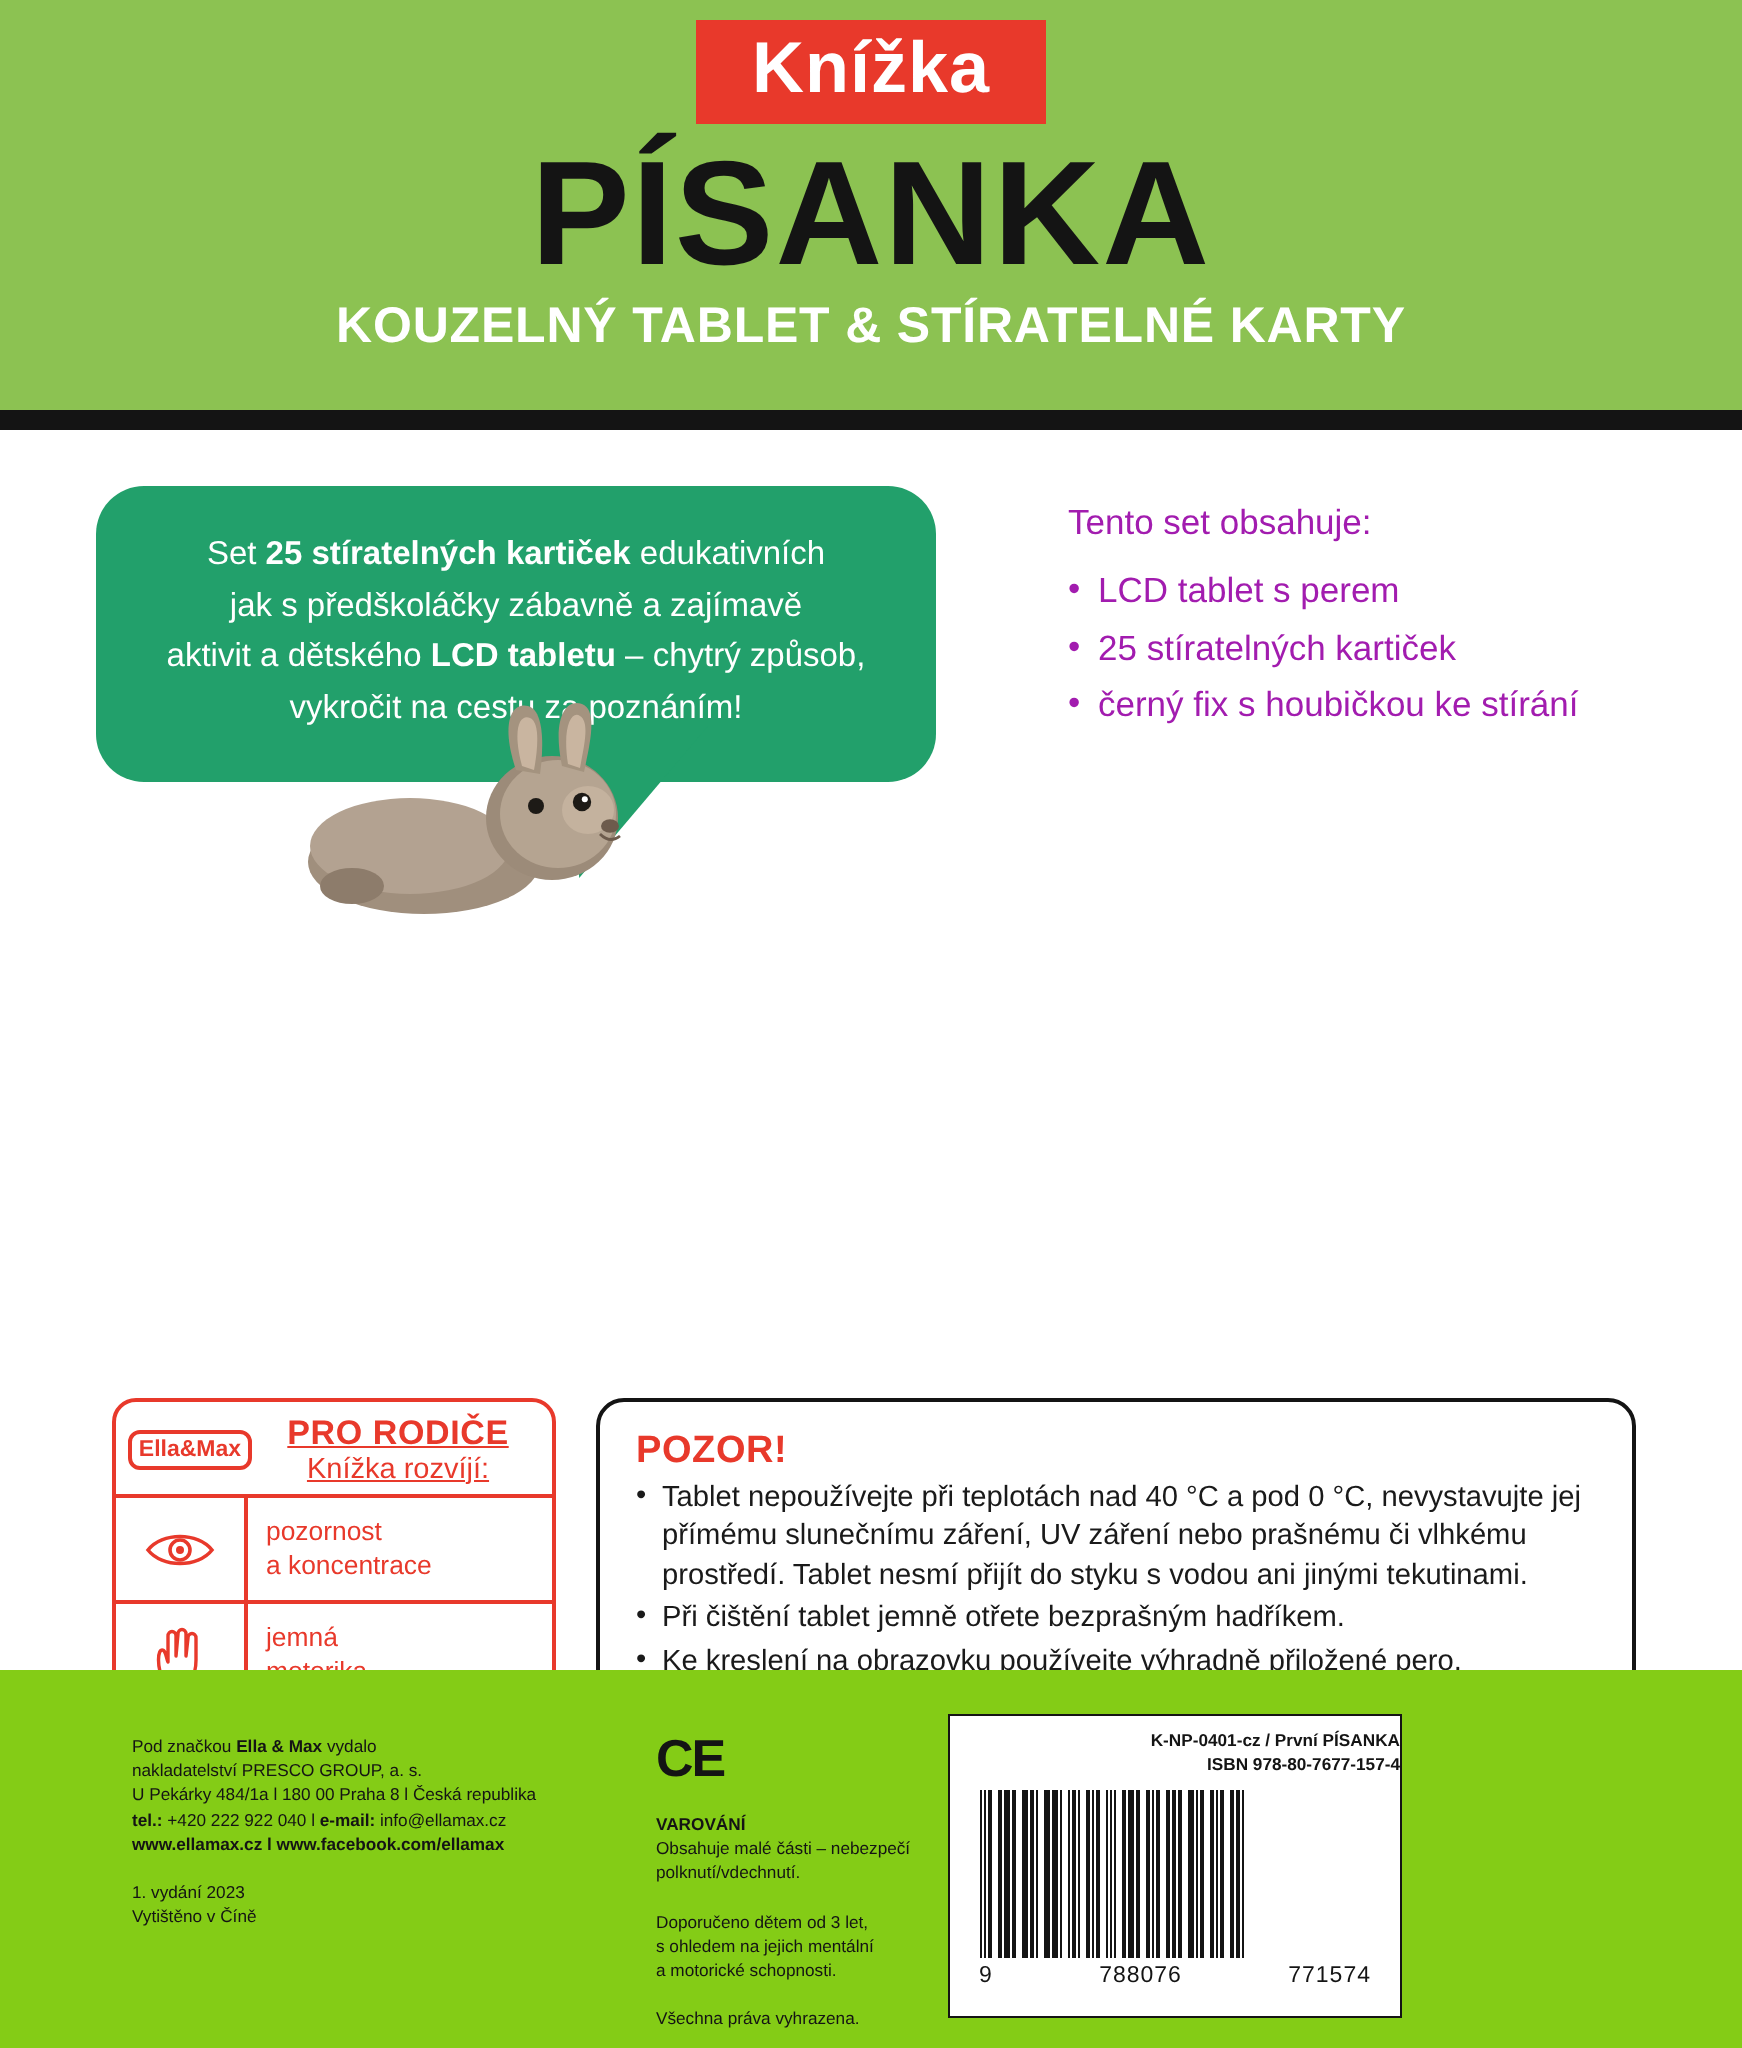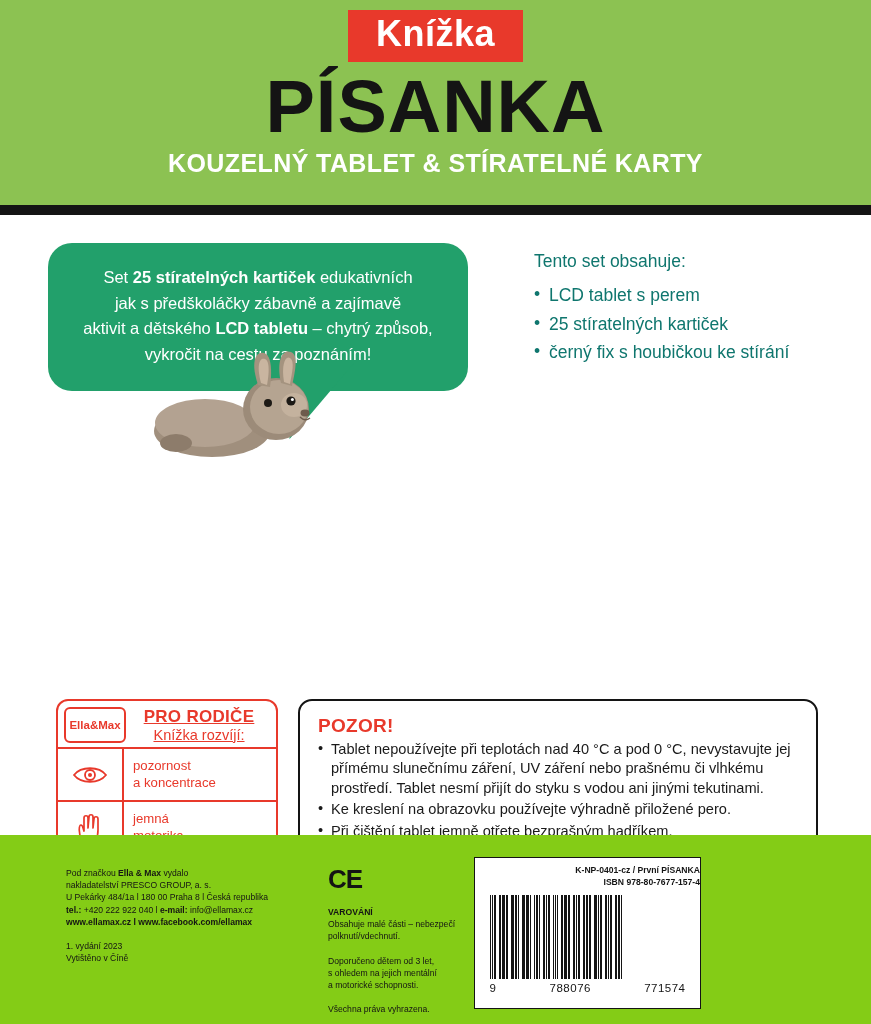--- a/index.html
+++ b/index.html
@@ -87,21 +87,21 @@
   
   .bunny { position: absolute; left: 150px; top: 130px; width: 180px; height: 115px; }
 
   
   .contains {
     position: absolute;
     left: 534px; top: 32px;
     width: 320px;
     font-size: 17.5px;
     line-height: 1.62;
-    color: #0f766e;
+    color: #a21caf;
   }
   .contains .lead { margin-bottom: 6px; }
   .contains ul { list-style: none; margin: 0; padding: 0; }
   .contains li { position: relative; padding-left: 15px; }
   .contains li:before {
     content: "•"; position: absolute; left: 0; top: -1px;
   }
 
   
   .parents {
@@ -110,21 +110,21 @@
     width: 222px; height: 312px;
     border: 2.5px solid #e8392b;
     border-radius: 12px;
     overflow: hidden;
   }
   .parents-head {
     display: flex; align-items: center;
     padding: 6px 4px 4px 6px;
   }
   .ellamax-logo {
-    width: 62px; height: 36px;
+    width: 62px; height: 20px;
     border: 2px solid #e8392b;
     border-radius: 6px;
     display: flex; align-items: center; justify-content: center;
     color: #e8392b; font-size: 11.5px; font-weight: bold;
     flex: none;
   }
   .parents-head-text {
     flex: 1; text-align: center; color: #e8392b; line-height: 1.15; text-decoration: underline;
   }
   .parents-head-text .l1 { font-size: 17px; font-weight: bold; letter-spacing:.3px;}
@@ -350,22 +350,22 @@
       <div class="lbl">
         <span><span>slovní zásoba</span><br><span>a rozvoj řeči</span></span>
       </div>
     </div>
   </div>
 
   <div class="warnbox">
     <div class="warn-title">POZOR!</div>
     <ul>
       <li>Tablet nepoužívejte při teplotách nad 40 °C a pod 0 °C, nevystavujte jej přímému slunečnímu záření, UV záření nebo prašnému či vlhkému prostředí. Tablet nesmí přijít do styku s vodou ani jinými tekutinami.</li>
+      <li>Při čištění tablet jemně otřete bezprašným hadříkem.</li>
       <li>Ke kreslení na obrazovku používejte výhradně přiložené pero.</li>
-      <li>Při čištění tablet jemně otřete bezprašným hadříkem.</li>
       <li>Produkt nerozebírejte.</li>
       <li>Funguje na baterii CR2016.</li>
       <li>Při výměně baterie vyšroubujte šroubek a vytáhněte přihrádku. Vyjměte starou baterii, vložte novou a znovu zašroubujte.</li>
       <li>Tyto informace uschovejte pro pozdější použití.</li>
     </ul>
     <div class="varovani">
       <b>VAROVÁNÍ:</b><span> Tento produkt obsahuje knoflíkovou baterii.</span>
       <span class="l2">Nebezpečí polknutí – viz přiložené bezpečnostní pokyny.</span>
     </div>
   </div>

